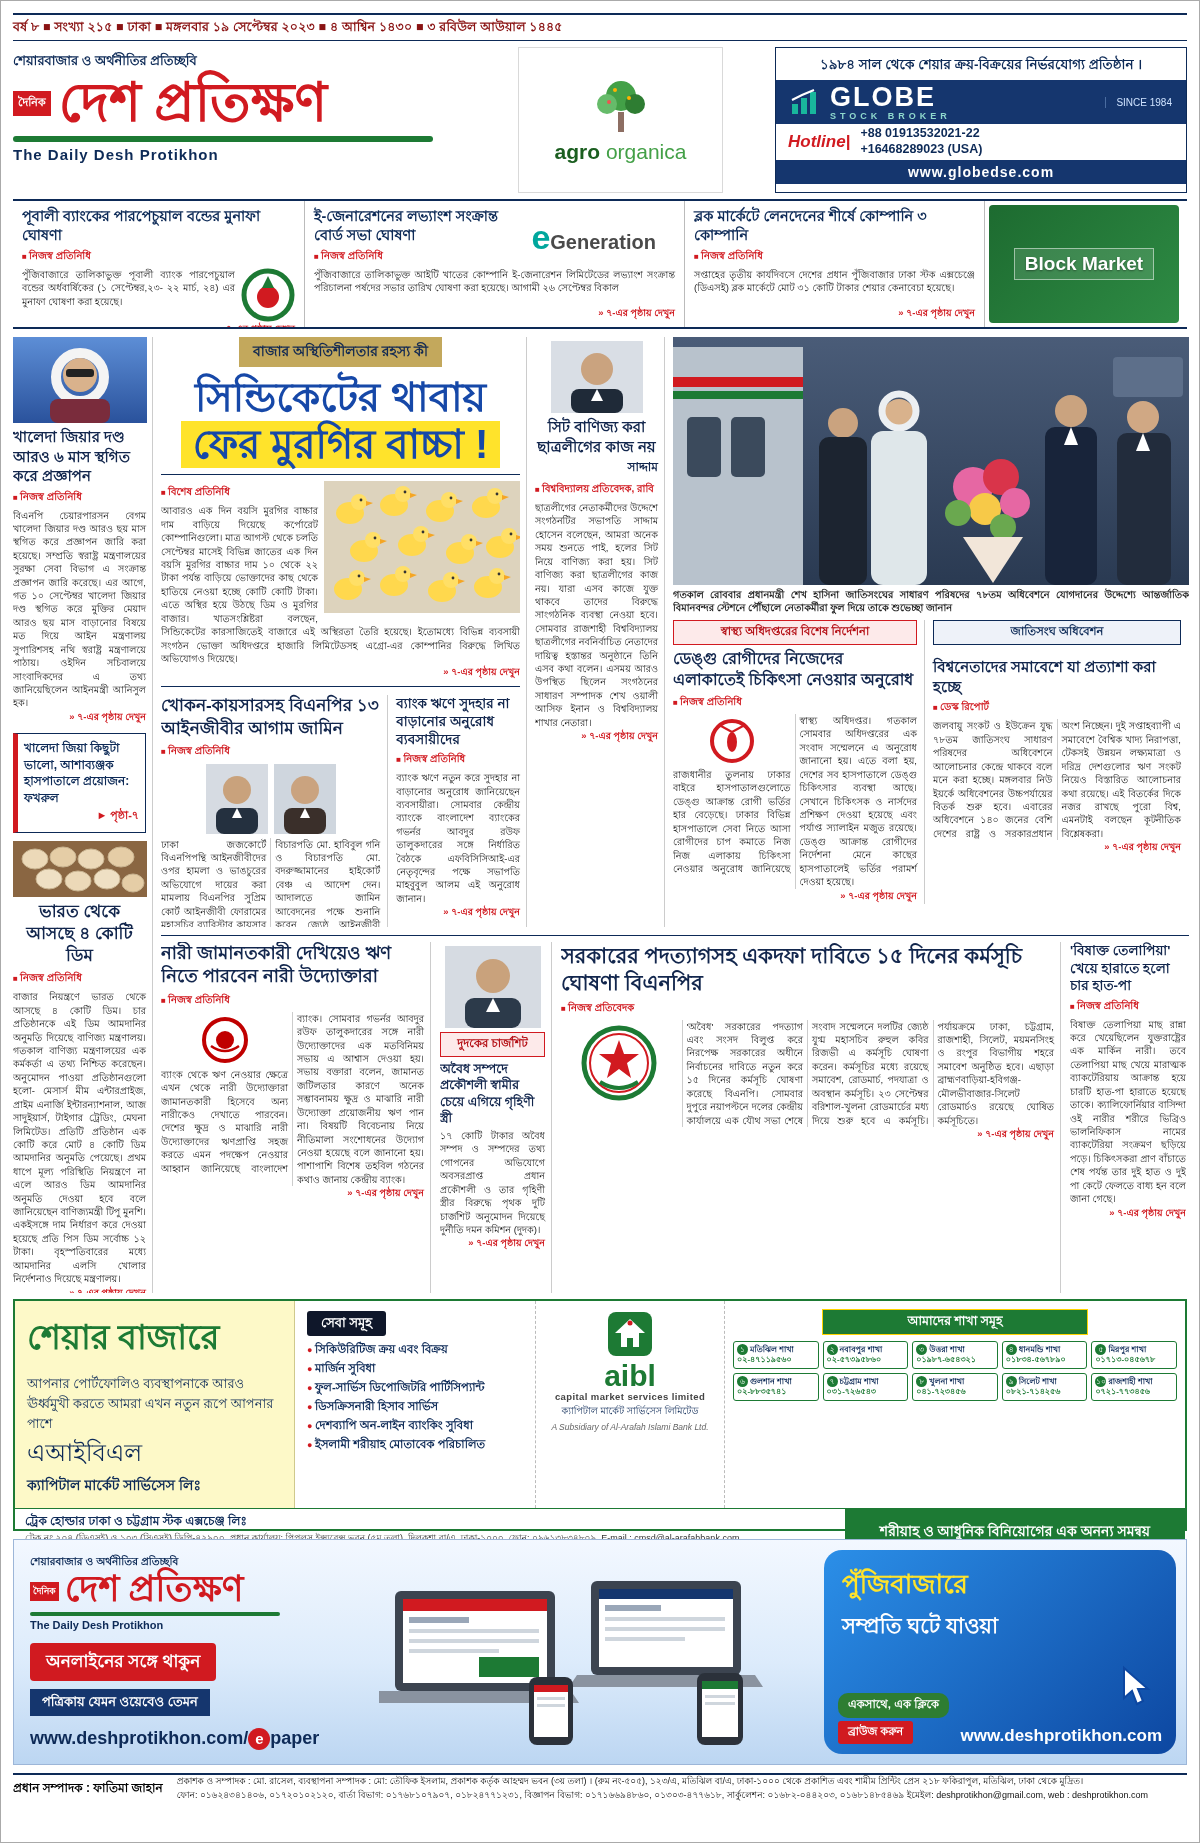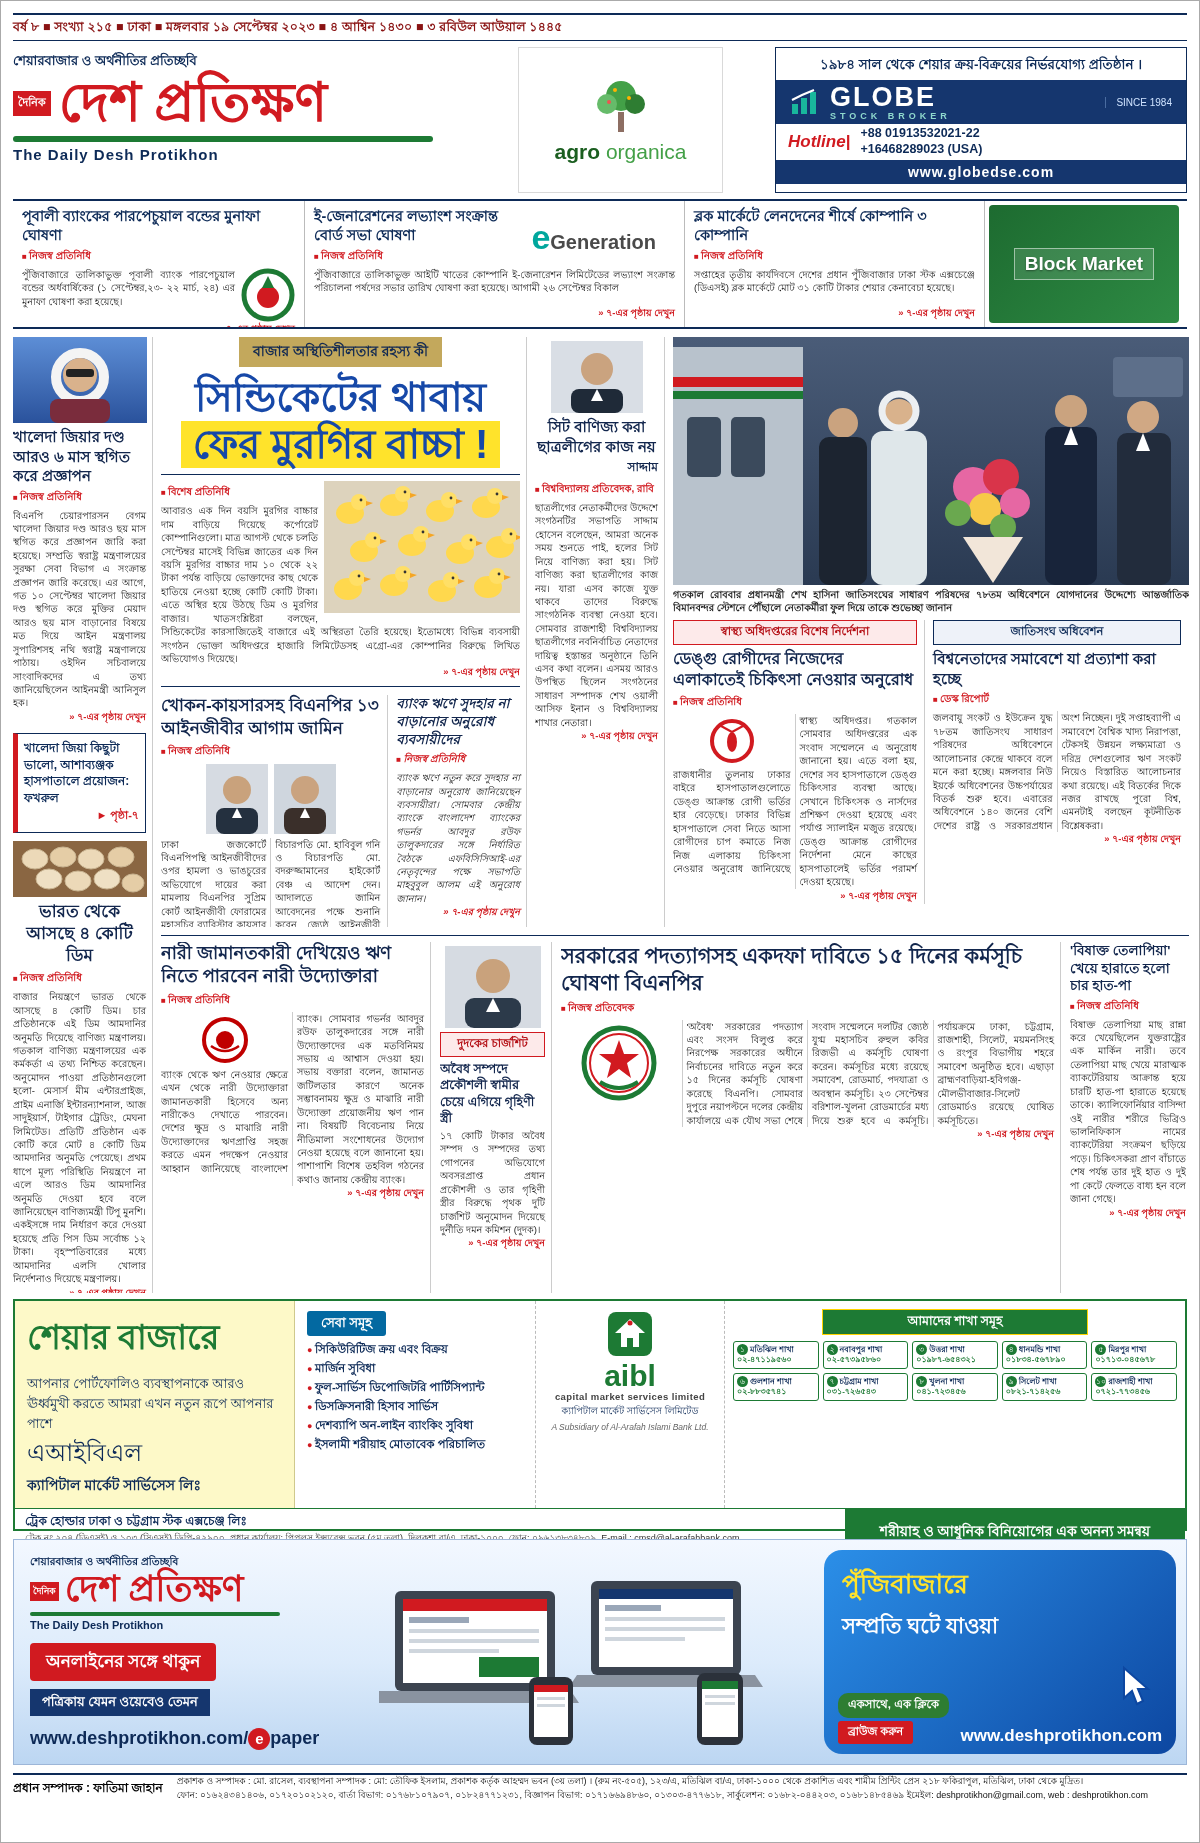--- a/index.html
+++ b/index.html
@@ -64,21 +64,21 @@
   .lw-dudok { width:112px; border-right:1px solid #ccc; padding-right:6px; }
   .lw-bnp { width:500px; border-right:1px solid #ccc; padding-right:6px; }
   .lw-tilapia { width:116px; }
 
   .art-title { color:#12264d; font-weight:bold; line-height:1.3; }
   .t15 { font-size:15px; } .t16 { font-size:16px; } .t17 { font-size:17px; }
   .t14 { font-size:13.5px; } .t18 { font-size:18px; } .t21 { font-size:21px; } .t13 { font-size:12.5px; }
   .center { text-align:center; }
   .kicker-tan { background:#c3a85c; color:#132a52; font-weight:bold; font-size:14px; text-align:center; padding:3px 14px; width:fit-content; margin:0 auto 7px; }
   .kicker-red { border:1px solid #d11a20; background:#fdeaea; color:#b40f15; font-weight:bold; font-size:11.5px; text-align:center; padding:2px 6px; margin-bottom:4px; }
-  .kicker-navy { border:1px solid #0d2a57; background:#eef2f9; color:#0d2a57; font-weight:bold; font-size:11.5px; text-align:center; padding:2px 6px; margin-bottom:4px; }
+  .kicker-navy { border:1px solid #0d2a57; background:#eef2f9; color:#0d2a57; font-weight:bold; font-size:11.5px; text-align:center; padding:2px 6px; margin-bottom:12px; }
   .h-main { color:#1648a8; font-size:40px; font-weight:bold; text-align:center; line-height:1.18; }
   .h-main .hl2 { display:inline-block; background:#ffe32b; padding:0 12px; }
   .cols2 { column-count:2; column-gap:9px; column-rule:1px solid #ccc; }
   .cols4 { column-count:4; column-gap:9px; column-rule:1px solid #ccc; }
   .quote-box { border:1.5px solid #0d2a57; border-left:5px solid #d11a20; padding:6px; margin:8px 0; }
   .quote-text { color:#0d2a57; font-weight:bold; font-size:12px; line-height:1.4; }
   .quote-page { color:#d11a20; font-weight:bold; font-size:11px; text-align:right; }
   .photo { display:block; }
   .caption { font-size:9.8px; color:#222; text-align:justify; line-height:1.35; margin-top:3px; font-weight:bold; }
   .float-r { float:right; margin:0 0 4px 6px; }
@@ -89,21 +89,21 @@
   .logo-inline { display:block; margin:4px auto; }
 
   
   .aibl-ad { position:absolute; left:12px; right:12px; top:1298px; height:232px; border:2px solid #1d7a34; display:flex; flex-wrap:wrap; }
   .aibl-left { width:280px; background:#fdf9c8; border-right:1px solid #cfc98d; padding:10px 12px; display:flex; flex-direction:column; }
   .share-title { color:#1d7a34; font-size:34px; font-weight:bold; font-family:"Liberation Serif","DejaVu Serif",serif; }
   .share-body { color:#0d2a57; font-size:13px; line-height:1.55; margin-top:6px; }
   .share-brand { color:#0d2a57; font-size:24px; font-weight:normal; margin-top:auto; }
   .share-brand-sub { color:#0d2a57; font-size:14px; font-weight:bold; }
   .aibl-mid { width:240px; padding:10px 12px; }
-  .svc-head { background:#0369a1; color:#fff; font-weight:bold; font-size:13px; width:fit-content; padding:2px 14px; border-radius:3px; margin-bottom:6px; }
+  .svc-head { background:#0f172a; color:#fff; font-weight:bold; font-size:13px; width:fit-content; padding:2px 14px; border-radius:3px; margin-bottom:6px; }
   .svc-item { color:#0d2a57; font-size:11.5px; font-weight:bold; margin:4px 0; line-height:1.3; }
   .svc-item::before { content:"● "; color:#d11a20; font-size:9px; }
   .aibl-logo-block { width:190px; padding:10px 6px; text-align:center; border-left:1px dashed #bbb; border-right:1px dashed #bbb; }
   .aibl-name { color:#1d7a34; font-size:30px; font-weight:bold; line-height:1; }
   .aibl-sub { color:#444; font-size:9.5px; font-weight:bold; letter-spacing:.4px; }
   .aibl-bn { color:#0d2a57; font-size:9.5px; margin-top:2px; }
   .aibl-note { color:#666; font-size:8.5px; margin-top:3px; font-style:italic; }
   .aibl-branches { flex:1; padding:8px; }
   .br-head { background:#1d7a34; color:#fff; font-weight:bold; font-size:12.5px; text-align:center; width:60%; margin:0 auto 6px; padding:2px; border:1px solid #ffd400; }
   .br-grid { display:grid; grid-template-columns:repeat(5,1fr); gap:4px; }
@@ -337,21 +337,21 @@
             <svg width="62" height="70" viewBox="0 0 62 70">
               <rect width="62" height="70" fill="#cfd6de"></rect>
                 <circle cx="31" cy="26" r="14" fill="#caa37f"></circle>
               <rect x="10" y="44" width="42" height="26" rx="8" fill="#3a2f2a"></rect>
                 <polygon points="31,44 26,54 36,54" fill="#fff"></polygon>
             </svg>
           </div>
           <div class="body-text cols2">ঢাকা জজকোর্টে বিএনপিপন্থি আইনজীবীদের ওপর হামলা ও ভাঙচুরের অভিযোগে দায়ের করা মামলায় বিএনপির সুপ্রিম কোর্ট আইনজীবী ফোরামের মহাসচিব ব্যারিস্টার কায়সার কামালসহ ১৩ জনকে আগাম জামিন দিয়েছেন হাইকোর্ট। সোমবার বিচারপতি মো. হাবিবুল গনি ও বিচারপতি মো. বদরুজ্জামানের হাইকোর্ট বেঞ্চ এ আদেশ দেন। আদালতে জামিন আবেদনের পক্ষে শুনানি করেন জ্যেষ্ঠ আইনজীবী জয়নুল আবেদীন ও ব্যারিস্টার এ এম মাহবুব উদ্দিন খোকন।</div>
 
         </div>
-        <div style="width:124px;font-style:italic;">
+        <div style="width:124px;">
           <div class="art-title t14">ব্যাংক ঋণে সুদহার না বাড়ানোর অনুরোধ ব্যবসায়ীদের</div>
           <div class="byline">নিজস্ব প্রতিনিধি</div>
           <div class="body-text">ব্যাংক ঋণে নতুন করে সুদহার না বাড়ানোর অনুরোধ জানিয়েছেন ব্যবসায়ীরা। সোমবার কেন্দ্রীয় ব্যাংকে বাংলাদেশ ব্যাংকের গভর্নর আবদুর রউফ তালুকদারের সঙ্গে নির্ধারিত বৈঠকে এফবিসিসিআই-এর নেতৃবৃন্দের পক্ষে সভাপতি মাহবুবুল আলম এই অনুরোধ জানান।</div>
           <div class="more">» ৭-এর পৃষ্ঠায় দেখুন</div>
         </div>
       </div>
     </div>
 
     <div class="col-seat">
       <svg class="photo logo-inline" width="92" height="72" viewBox="0 0 92 72">

